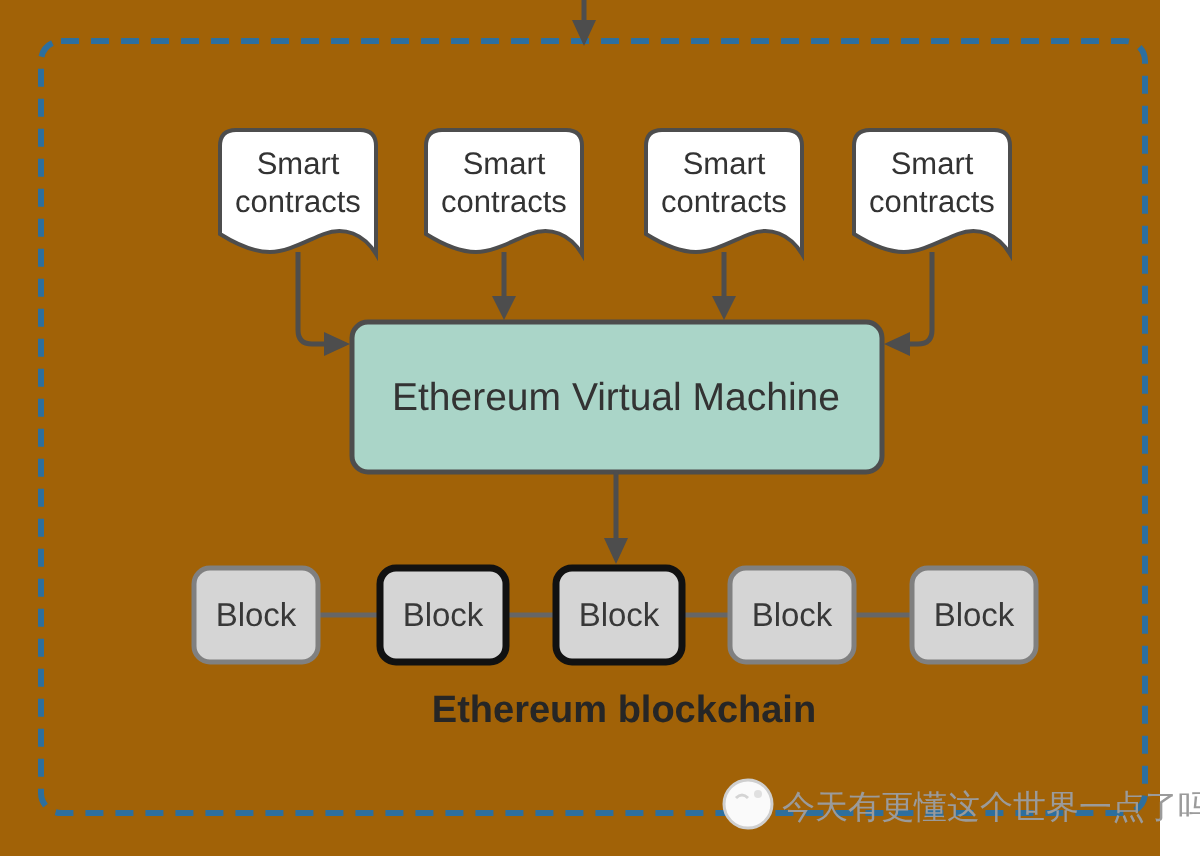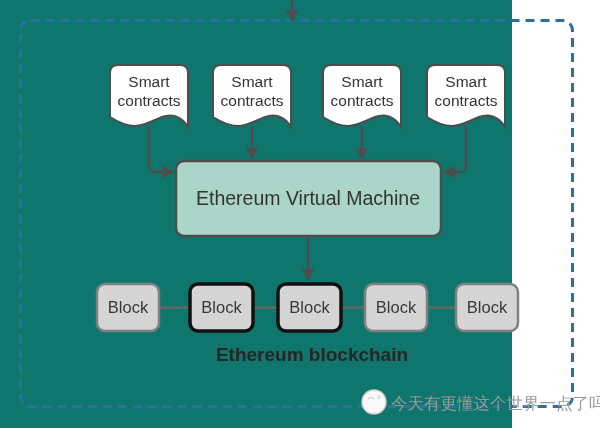--- a/index.html
+++ b/index.html
@@ -6,23 +6,23 @@
     margin: 0;
     padding: 0;
     background: #ffffff;
     width: 600px;
     height: 428px;
     overflow: hidden;
     font-family: "Liberation Sans", "DejaVu Sans", sans-serif;
   }
   .canvas {
     position: relative;
-    width: 512px;
+    width: 580px;
     height: 428px;
-    background: #0f766e;
+    background: #a16207;
   }
   svg { display: block; }
   .doc-shape   { fill: #ffffff; stroke: #4d4d4d; stroke-width: 2; }
   .doc-text    { font-size: 15.5px; fill: #333333; text-anchor: middle; }
   .evm-box     { stroke: #4d4d4d; stroke-width: 2.5; }
   .evm-text    { font-size: 19.5px; fill: #333333; text-anchor: middle; }
   .block-rect  { fill: #d5d5d5; stroke: #808080; stroke-width: 2.5; }
   .block-rect.thick { stroke: #111111; stroke-width: 3.5; }
   .block-text  { font-size: 16.5px; fill: #383838; text-anchor: middle; }
   .caption-text { font-size: 19px; font-weight: bold; fill: #262626; text-anchor: middle; }

